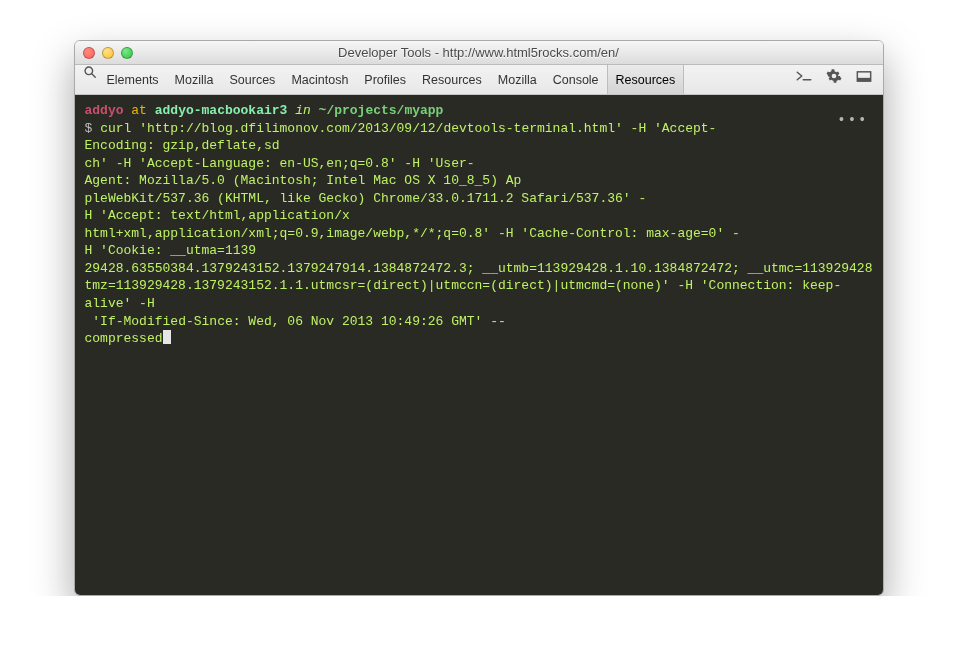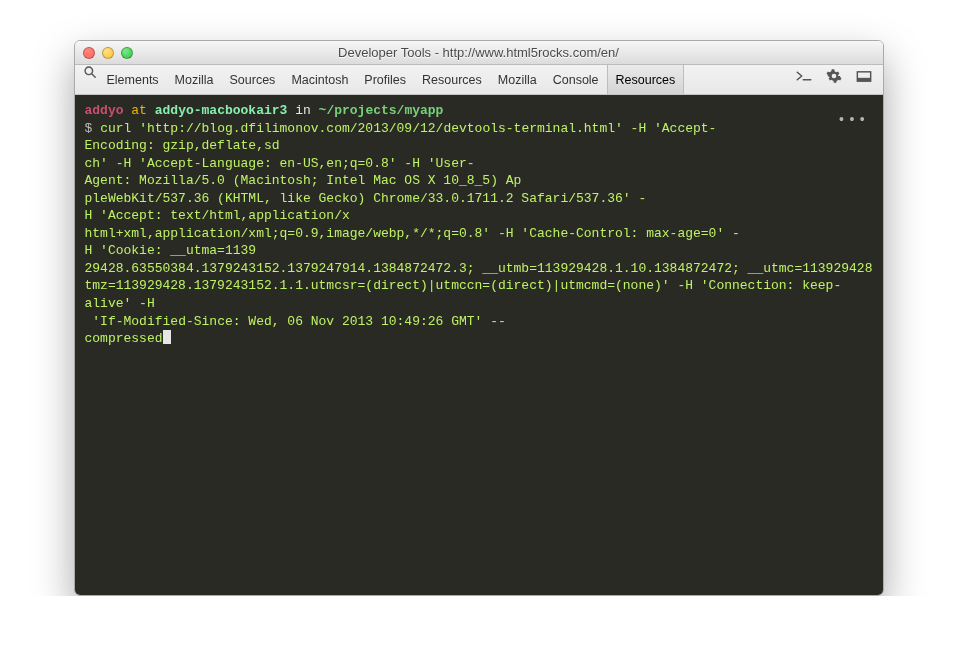--- a/index.html
+++ b/index.html
@@ -93,21 +93,21 @@
     word-break: break-all;
   }
   .more-dots {
     position: absolute; top: 16px; right: 14px;
     color: #b5b5b0; letter-spacing: 2px; font-size: 14px;
   }
   .p-user { color: #c94f6d; font-weight: bold; }
   .p-sep  { color: #eab308; }
   .p-host { color: #86efac; font-weight: bold; }
   .p-path { color: #79d07a; font-weight: bold; }
-  .p-in   { color: #e5e5e5; }
+  .p-in   { color: #bef264; font-style: italic; }
   .p-cmd  { color: #bef264; }
   .prompt-sym { color: #bfbfbf; }
   .term-block { white-space: pre-wrap; }
   .cursor {
     display: inline-block;
     width: 8px; height: 14px;
     background: #e6e6e6; vertical-align: -2px;
   }
 </style>
 </head>

